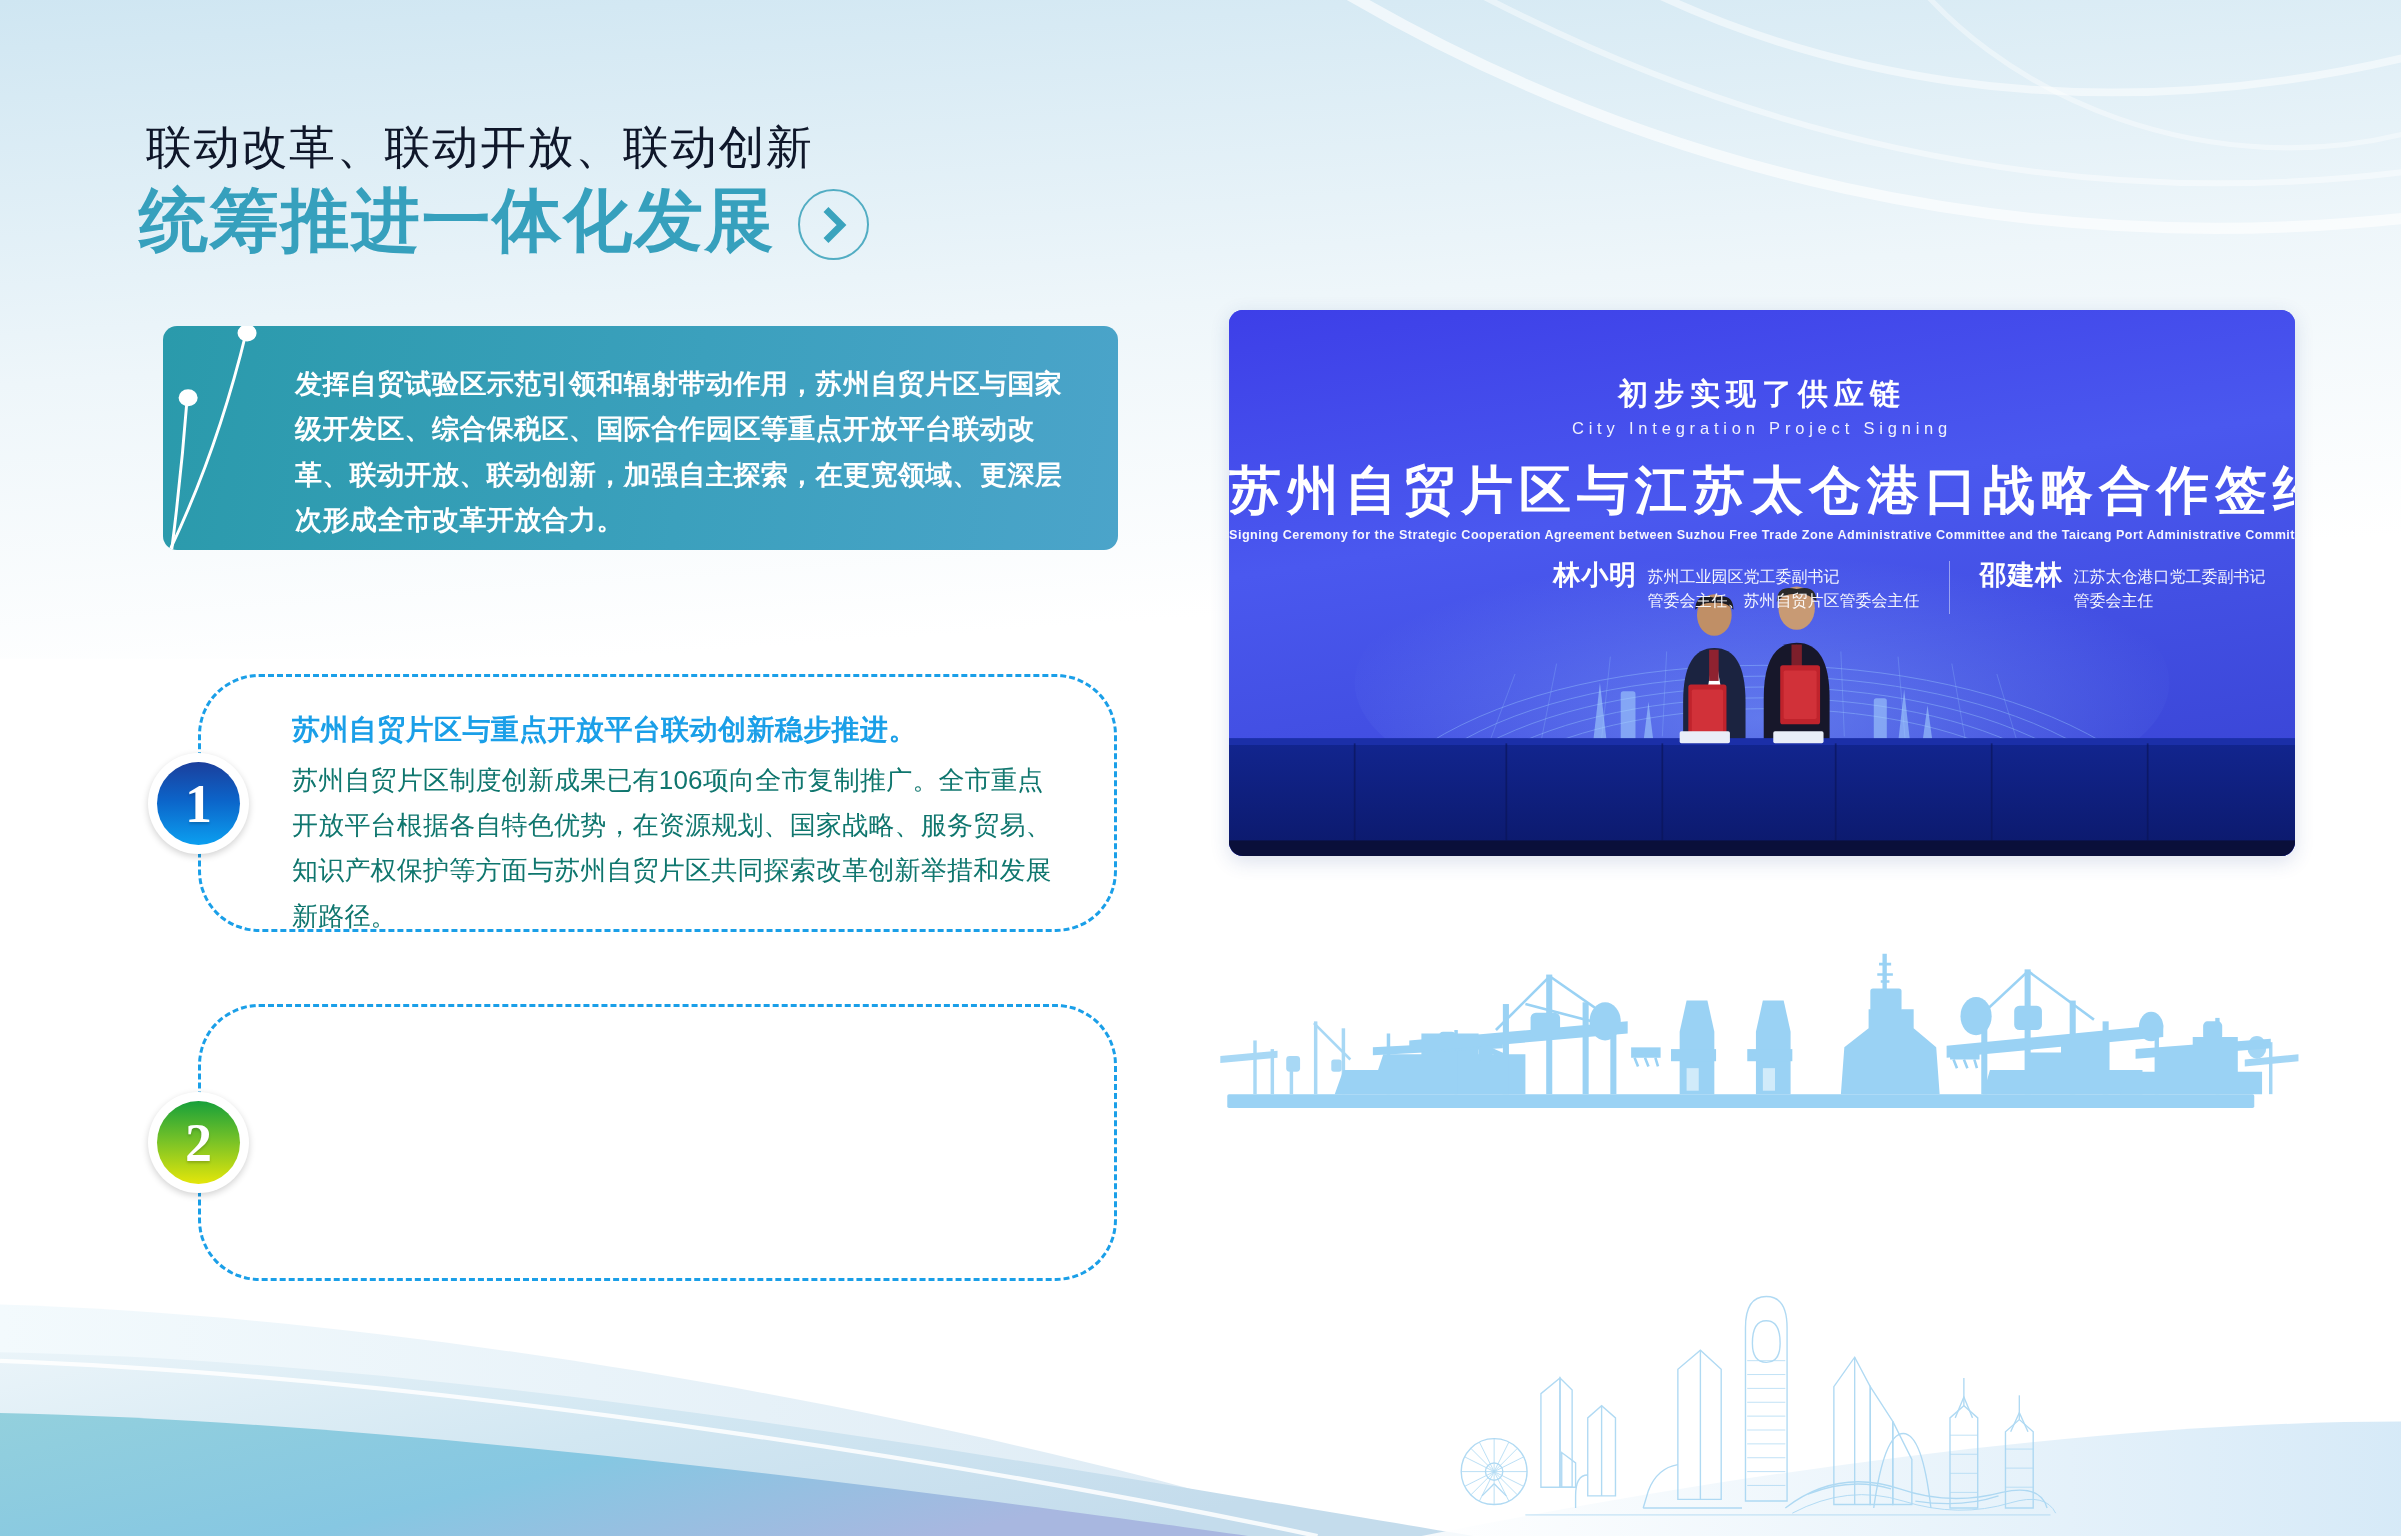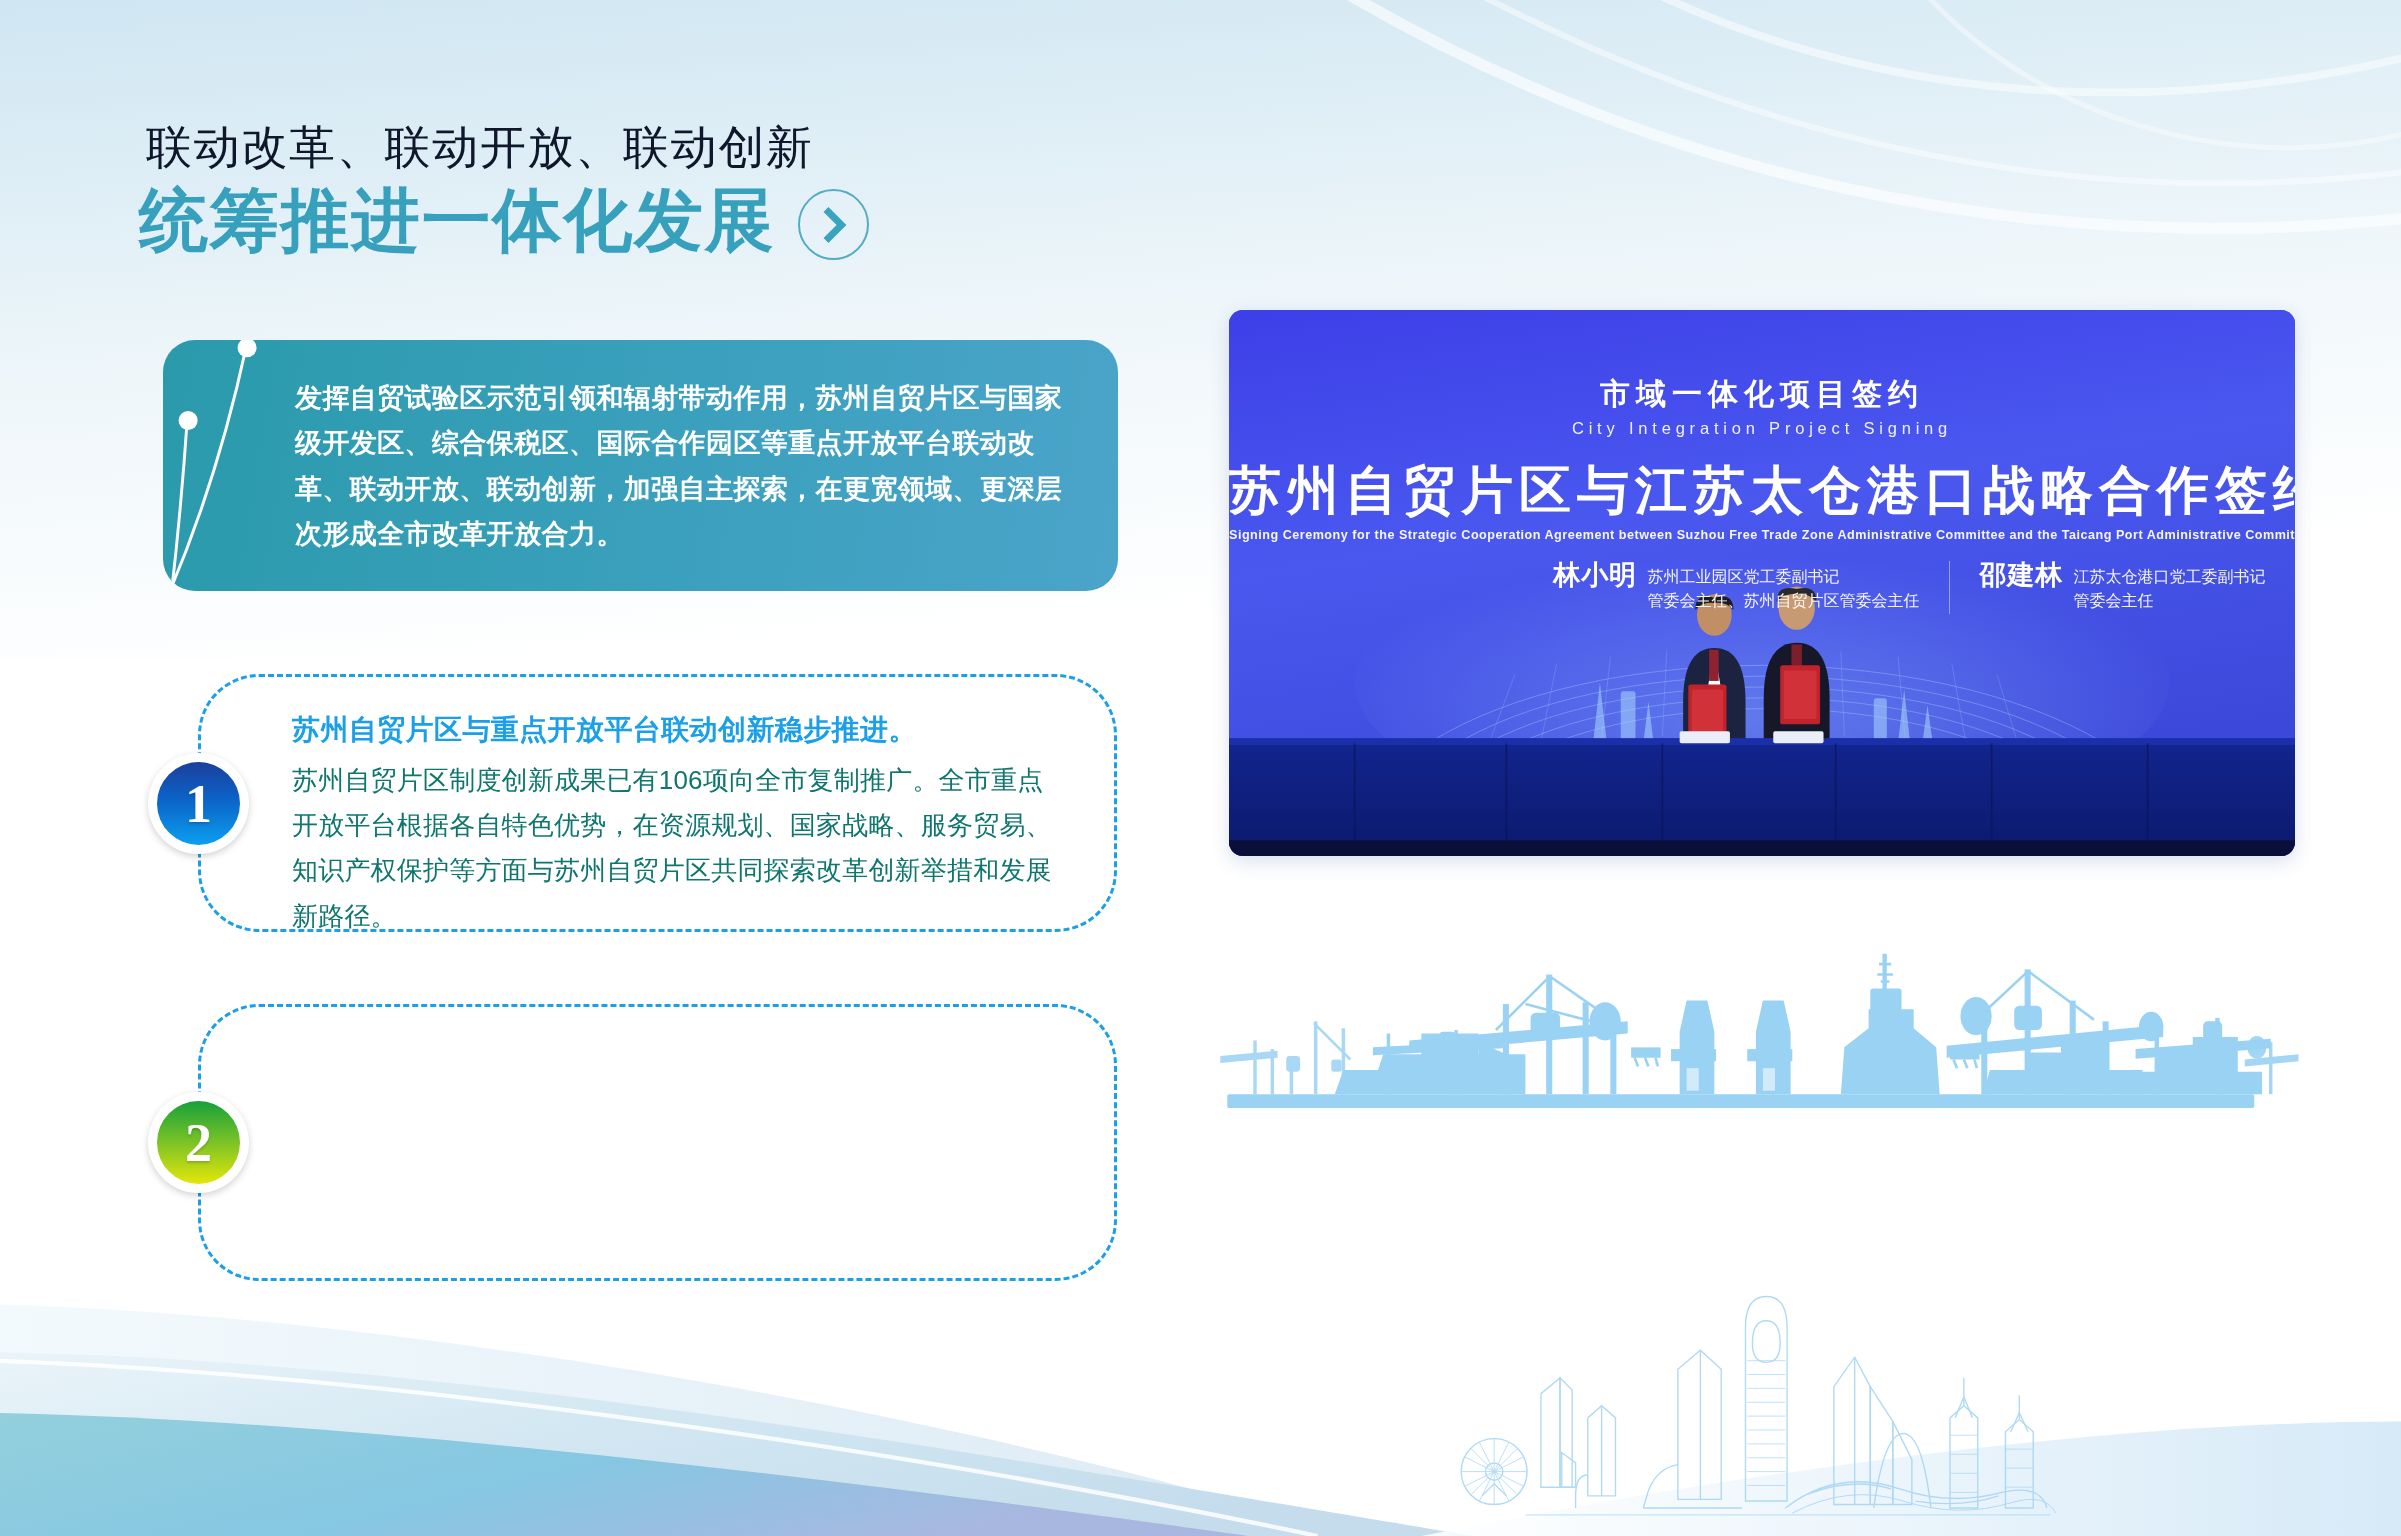--- a/index.html
+++ b/index.html
@@ -33,22 +33,22 @@
   }
   .arrow-circle {
     width:71px; height:71px; border-radius:50%;
     border:2.6px solid #52adc3; display:flex; align-items:center; justify-content:center;
     flex:0 0 auto; margin-top:7px;
   }
   .arrow-circle svg { width:29.5px; height:38px; display:block; }
 
   
   .intro-box {
-    position:absolute; left:163px; top:340px; width:955px; height:251px;
-    border-radius:32px;
+    position:absolute; left:163px; top:326px; width:955px; height:224px;
+    border-radius:14px;
     background:linear-gradient(100deg,#2a9aab 0%,#3ba0bd 55%,#4ba4ca 100%);
     overflow:hidden;
   }
   .intro-box .deco { position:absolute; inset:0; }
   .intro-box .deco svg { width:100%; height:100%; display:block; }
   .intro-text {
     position:absolute; left:132px; top:36px; right:38px;
     color:#ffffff; font-size:27px; font-weight:700;
     line-height:1.68; letter-spacing:0.4px;
   }
@@ -300,21 +300,21 @@
         <line x1="880" y1="500" x2="880" y2="612"></line>
         <line x1="1060" y1="500" x2="1060" y2="612"></line>
       </g>
       <rect x="0" y="612" width="1230" height="18" fill="#0a0f3a"></rect>
 
       <rect x="520" y="486" width="58" height="14" rx="2" fill="#e9eef8"></rect>
       <rect x="628" y="486" width="58" height="14" rx="2" fill="#e9eef8"></rect>
     </svg>
   </div>
 
-  <div class="banner-text bt-1">市域一体化项目签约</div>
+  <div class="banner-text bt-1">初步实现了供应链</div>
   <div class="banner-text bt-2">City Integration Project Signing</div>
   <div class="banner-text bt-3">苏州自贸片区与江苏太仓港口战略合作签约</div>
   <div class="banner-text bt-4">Signing Ceremony for the Strategic Cooperation Agreement between Suzhou Free Trade Zone Administrative Committee and the Taicang Port Administrative Committee Jiangsu</div>
 
   <div class="signers">
     <div class="signer">
       <div class="nm">林小明</div>
       <div class="ttl">
         <div>苏州工业园区党工委副书记</div>
         <div>管委会主任、苏州自贸片区管委会主任</div>

